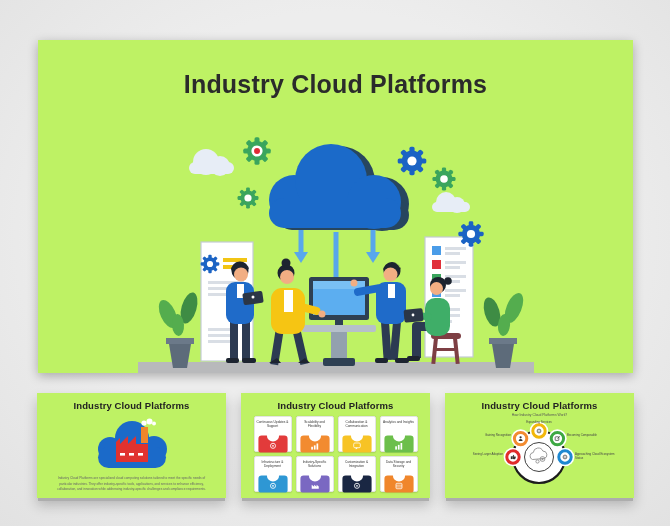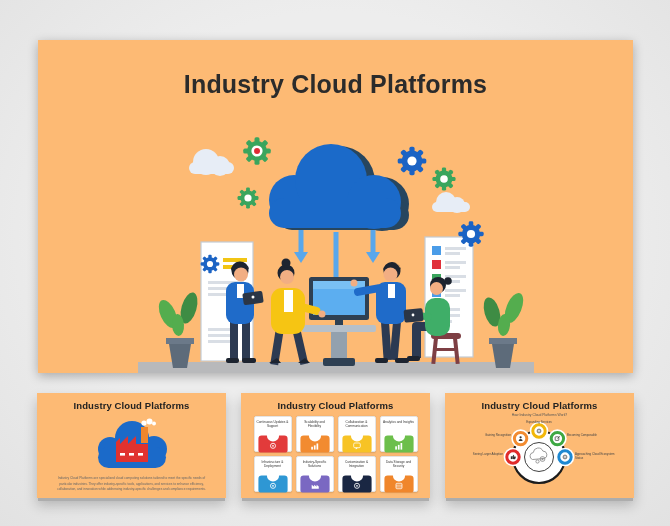--- a/index.html
+++ b/index.html
@@ -3,21 +3,21 @@
 <meta charset="utf-8">
 <style>
   * { margin:0; padding:0; box-sizing:border-box; }
   html,body { width:670px; height:526px; }
   body {
     font-family:"Liberation Sans", sans-serif;
     background: radial-gradient(ellipse at 50% 45%, #ededed 55%, #e2e2e2 100%);
     position:relative; overflow:hidden;
   }
   .slide {
-    position:absolute; background:#fdba74;
+    position:absolute; background:#bef264;
     box-shadow: 0 4px 0 -1px #adadad, 0 7px 12px rgba(0,0,0,.22);
   }
   .main-slide { left:38px; top:40px; width:595px; height:333px; overflow:hidden;
     box-shadow: 0 3px 10px rgba(0,0,0,.28); }
   .main-title {
     margin-top:30px; text-align:center;
     font-size:25px; font-weight:700; color:#2b2b2b; letter-spacing:.2px;
   }
   .illustration { position:absolute; left:50%; top:92px; transform:translateX(-50%); }
 

